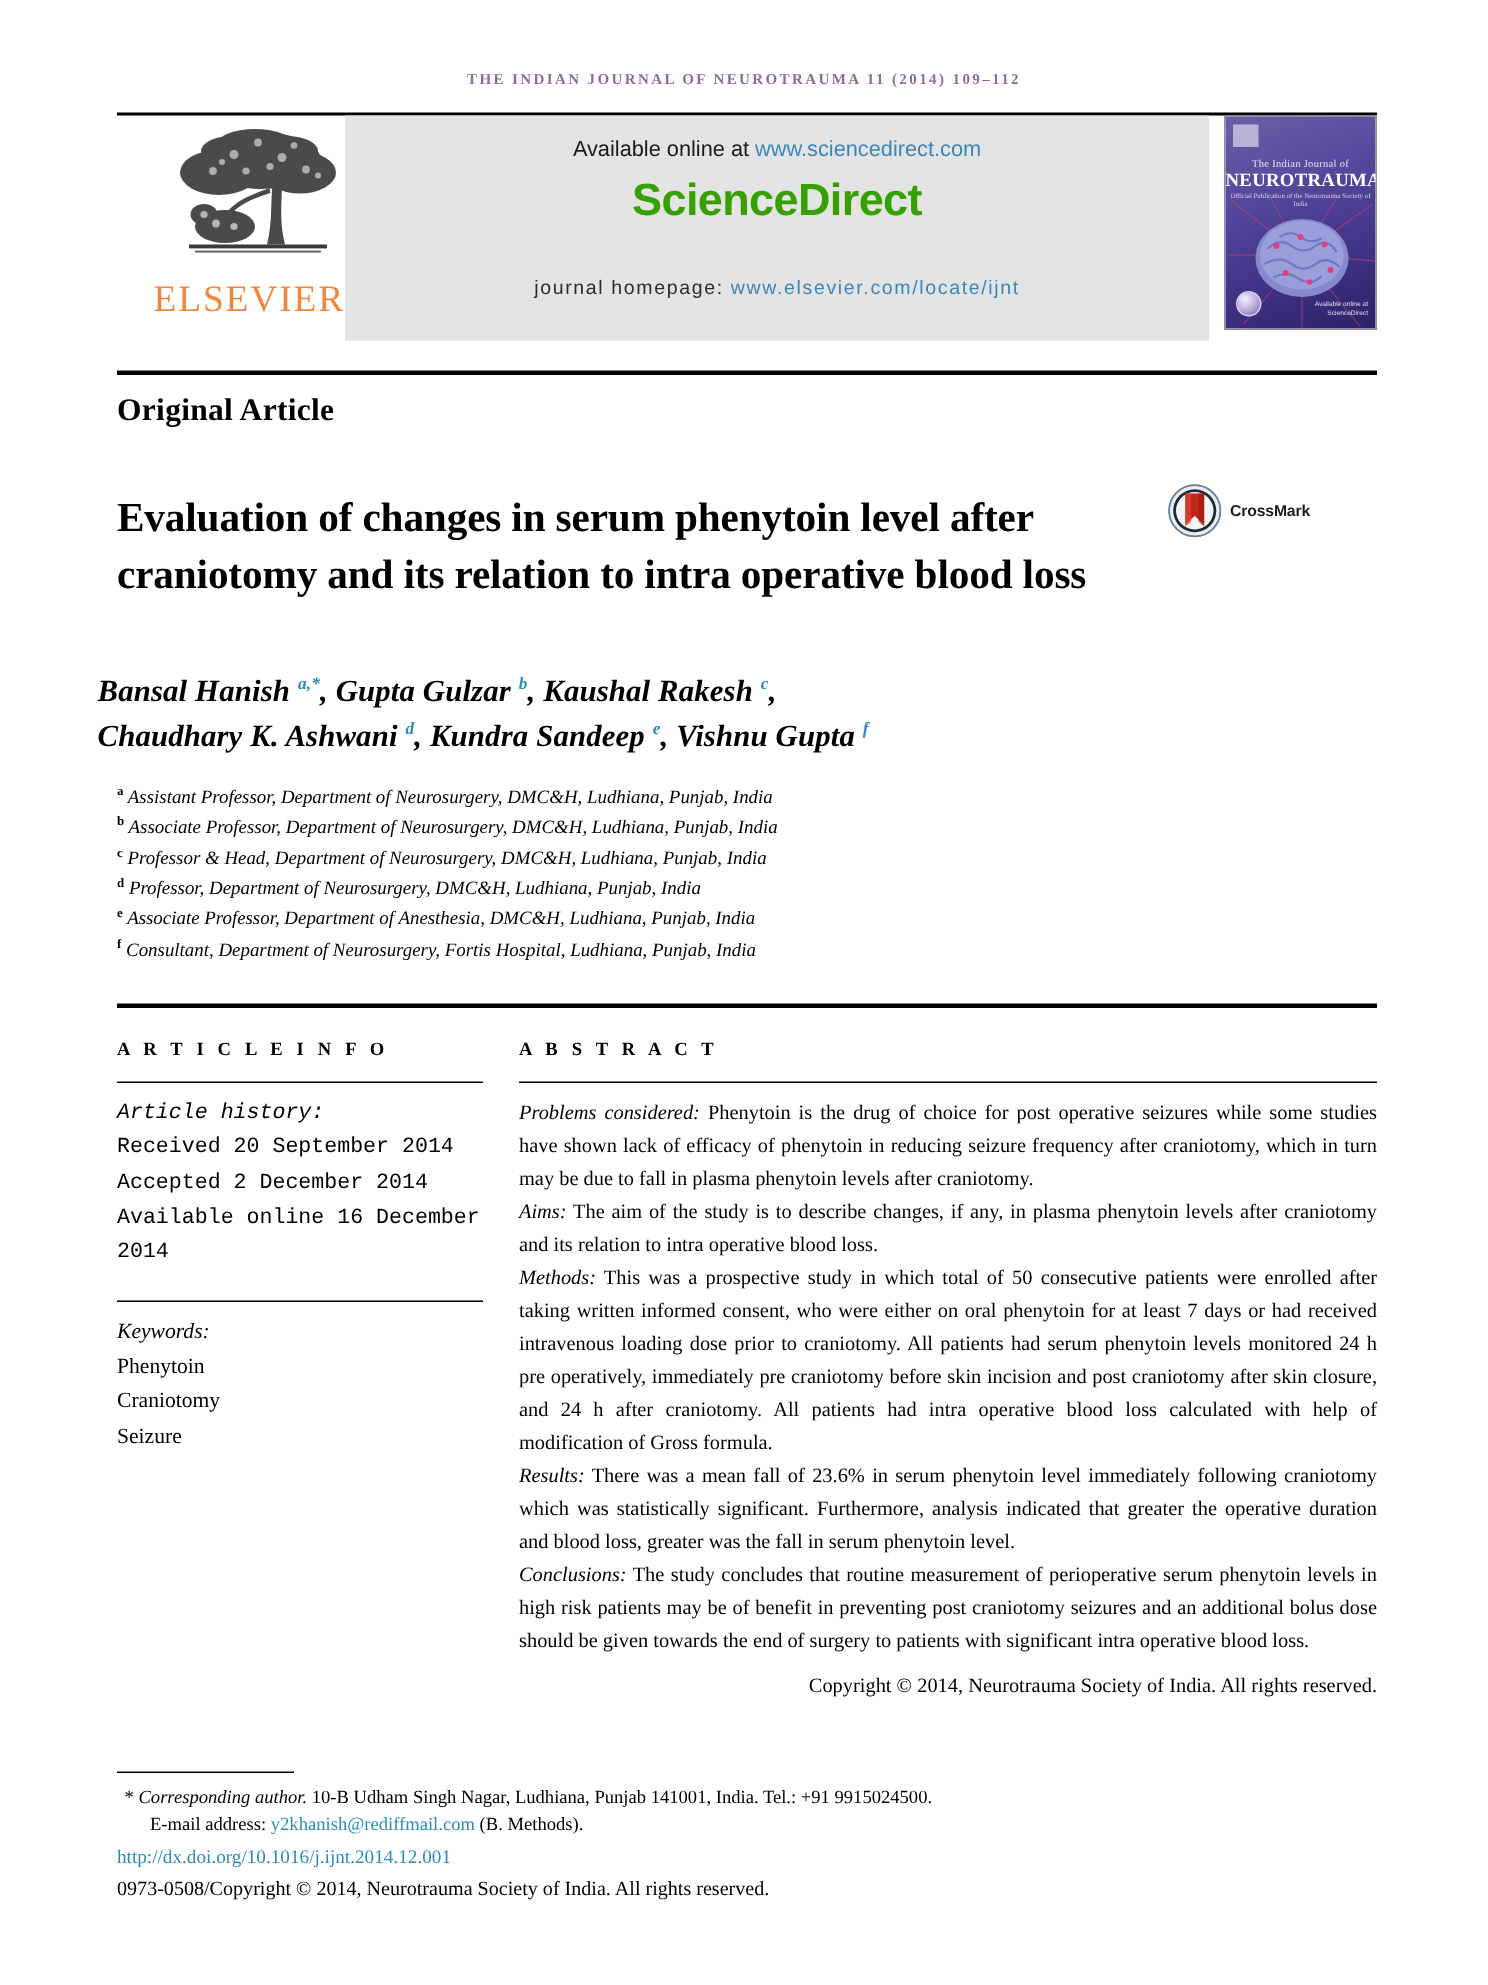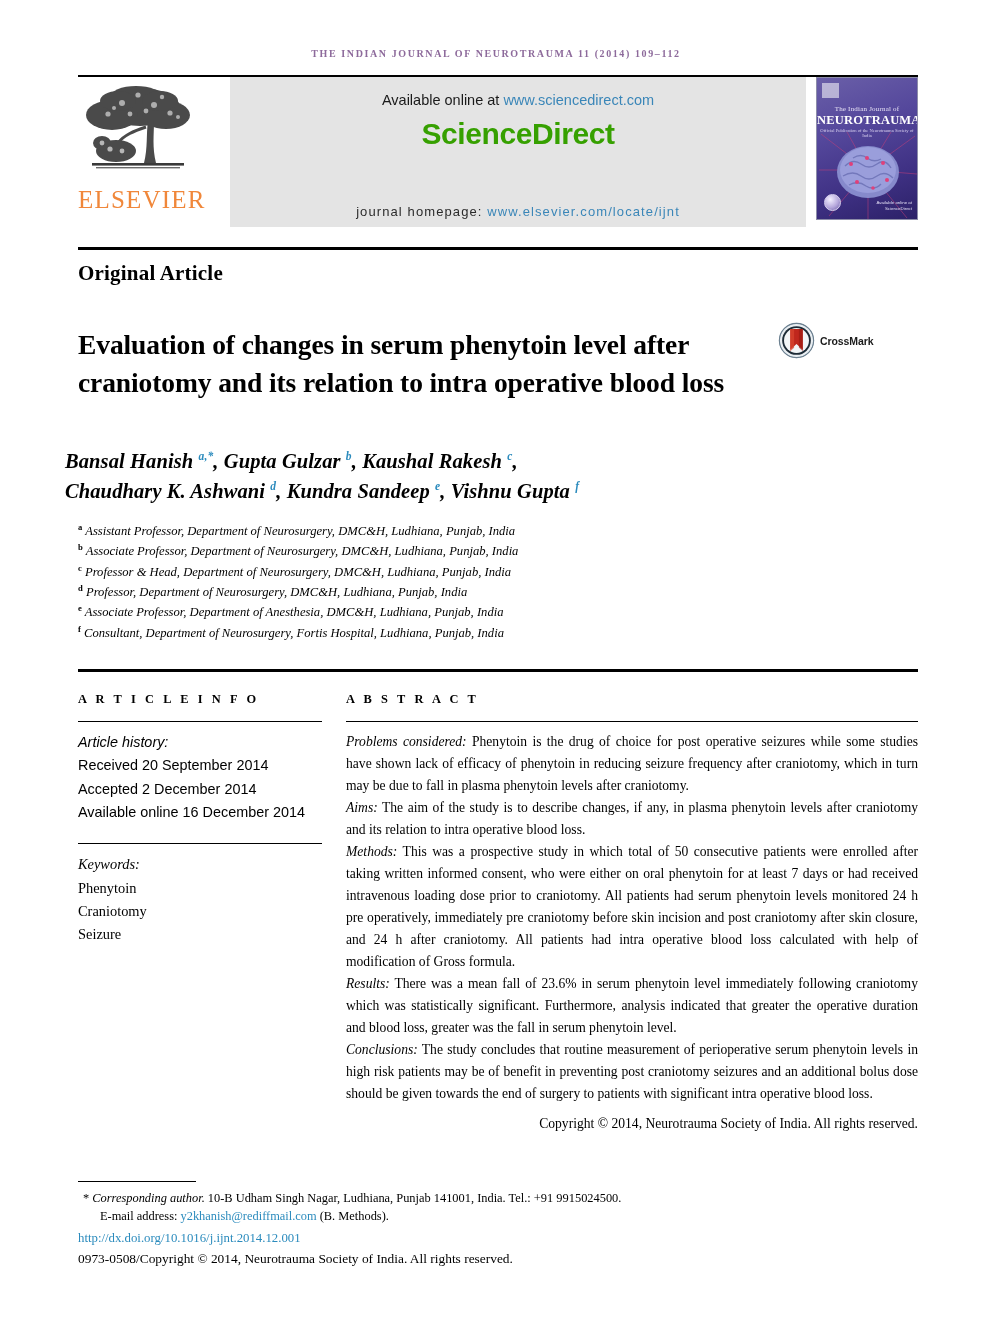--- a/index.html
+++ b/index.html
@@ -33,21 +33,21 @@
     margin: 16px 74px 0 78px;
     border-top: 2.5px solid #000;
     display: flex;
     align-items: stretch;
     height: 152px;
   }
   .mast-left {
     width: 152px;
     display: flex;
     flex-direction: column;
-    align-items: flex-start;
+    align-items: flex-end;
     justify-content: flex-start;
     padding-top: 4px;
   }
   .tree-wrap { width: 118px; height: 104px; }
   .elsevier-word {
     font-family: "Liberation Serif", serif;
     font-size: 25px;
     letter-spacing: 1.2px;
     color: #f0873a;
     margin-top: 1px;
@@ -71,21 +71,21 @@
   .sd-logo {
     font-family: "Liberation Sans", sans-serif;
     font-weight: bold;
     font-size: 30px;
     color: #36a000;
     margin-top: 9px;
     letter-spacing: -0.4px;
   }
   .homepage-line {
     position: absolute;
-    bottom: 8px;
+    bottom: 28px;
     font-family: "Liberation Sans", sans-serif;
     font-size: 13px;
     letter-spacing: 1.1px;
     color: #2b2b2b;
   }
   .homepage-line .lnk { color: #3a86b8; }
   .mast-right {
     width: 112px;
     display: flex;
     align-items: flex-start;
@@ -220,21 +220,21 @@
 
   .sec-head {
     font-family: "Liberation Serif", serif;
     font-weight: bold;
     font-size: 12.4px;
     letter-spacing: 3.1px;
   }
   .hr-thin { border-top: 1.6px solid #000; margin-top: 14px; }
 
   .info-block {
-    font-family: Liberation Sans, sans-serif;
+    font-family: Liberation Mono, monospace;
     font-size: 14.4px;
     line-height: 1.62;
     padding-top: 9px;
   }
   .info-block .lbl { font-style: italic; }
   .hr-thin2 { border-top: 1.1px solid #000; margin: 19px 0 0 0; }
   .kw-block {
     font-family: "Liberation Serif", serif;
     font-size: 14.4px;
     line-height: 1.62;

